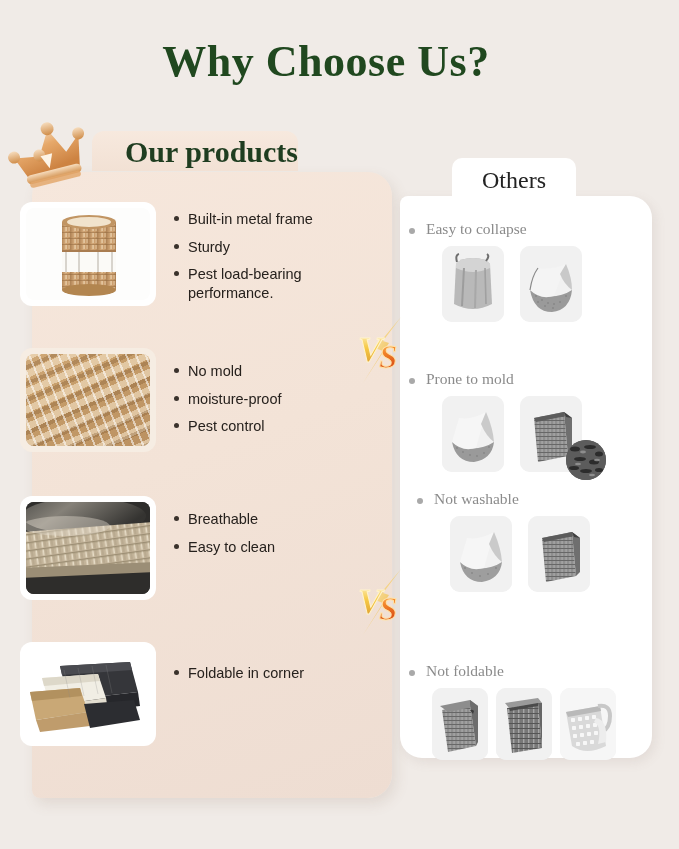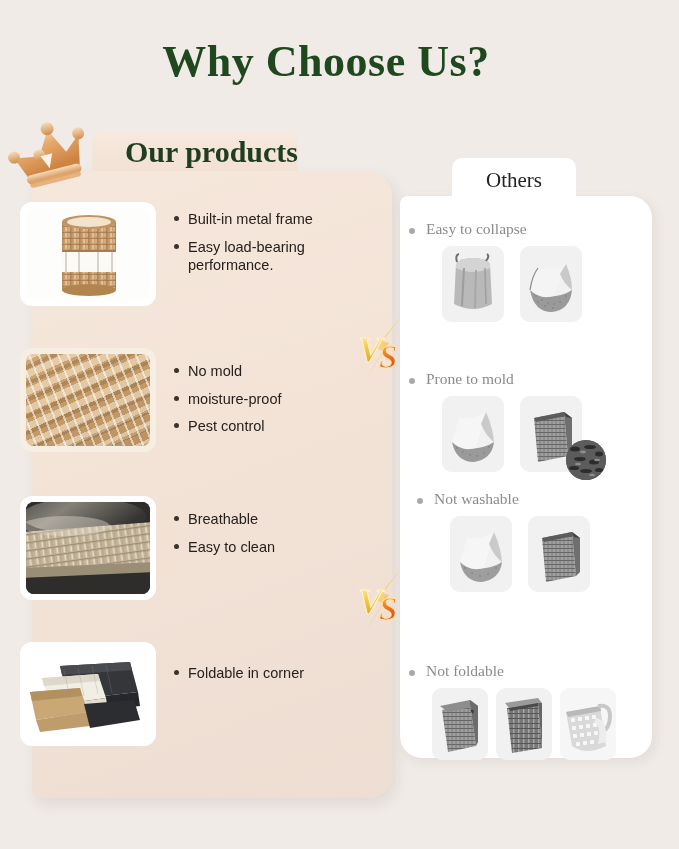--- a/index.html
+++ b/index.html
@@ -72,21 +72,21 @@
     width: 124px; height: 44px;
     background: #ffffff;
     border-radius: 10px 10px 0 0;
   }
   .right-tab-label {
     position: absolute;
     left: 452px; top: 162px;
     width: 124px;
     text-align: center;
     font-family: "Liberation Serif", serif;
-    font-size: 21px;
+    font-size: 24px;
     font-weight: 400;
     color: #232323;
     line-height: 36px;
   }
 
   
   .lrow { position: absolute; left: 0; width: 360px; }
   .lthumb {
     position: absolute; left: 20px;
     width: 136px; height: 104px;
@@ -208,21 +208,22 @@
         <rect x="52" y="44" width="2" height="20" fill="#d8d4cd"></rect>
         <rect x="71" y="44" width="2" height="20" fill="#d8d4cd"></rect>
         <rect x="85" y="44" width="2" height="20" fill="#d8d4cd"></rect>
         <path d="M36 64 h54 v18 h-54 z" fill="url(#wv)"></path>
         <ellipse cx="63" cy="82" rx="27" ry="6" fill="#b2854f"></ellipse>
       </svg>
     </div>
   </div>
   <ul class="lbul" style="top:8px;">
     <li>Built-in metal frame</li>
-    <li>Easy load-bearing performance.</li>
+    <li>Sturdy</li>
+    <li>Pest load-bearing performance.</li>
   </ul>
 </div>
 
 <div class="lrow" style="top:348px;height:112px;">
   <div class="lthumb" style="top:0;background:#f6ede3;">
     <div class="lthumb-inner">
       <div class="weave-diag"></div>
     </div>
   </div>
   <ul class="lbul" style="top:14px;">

